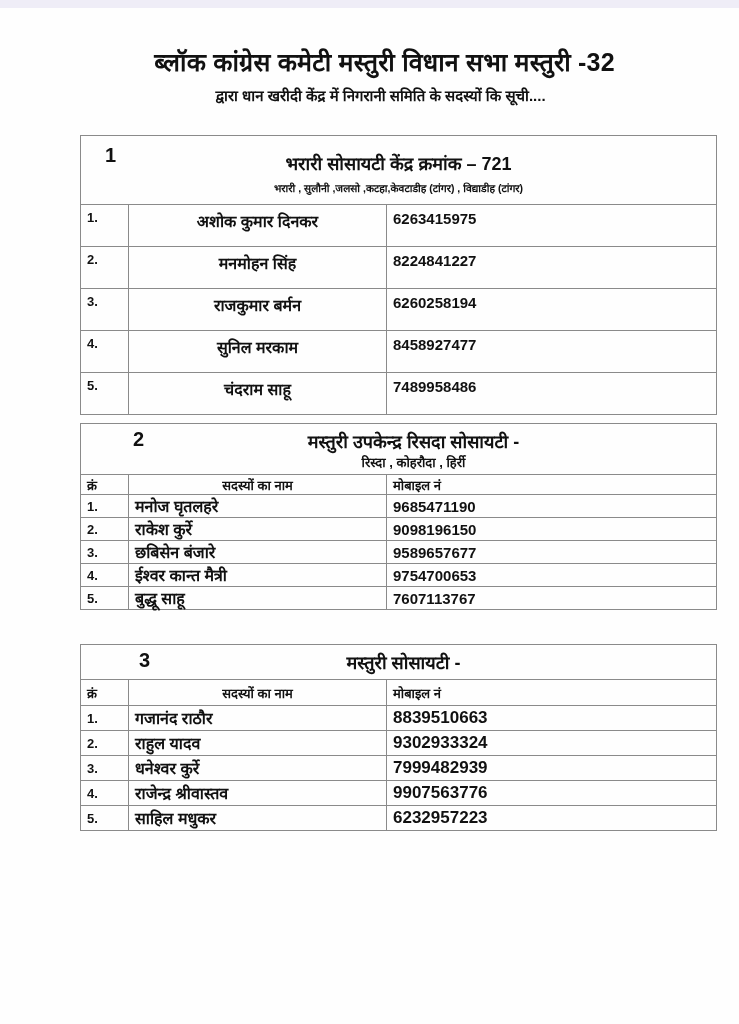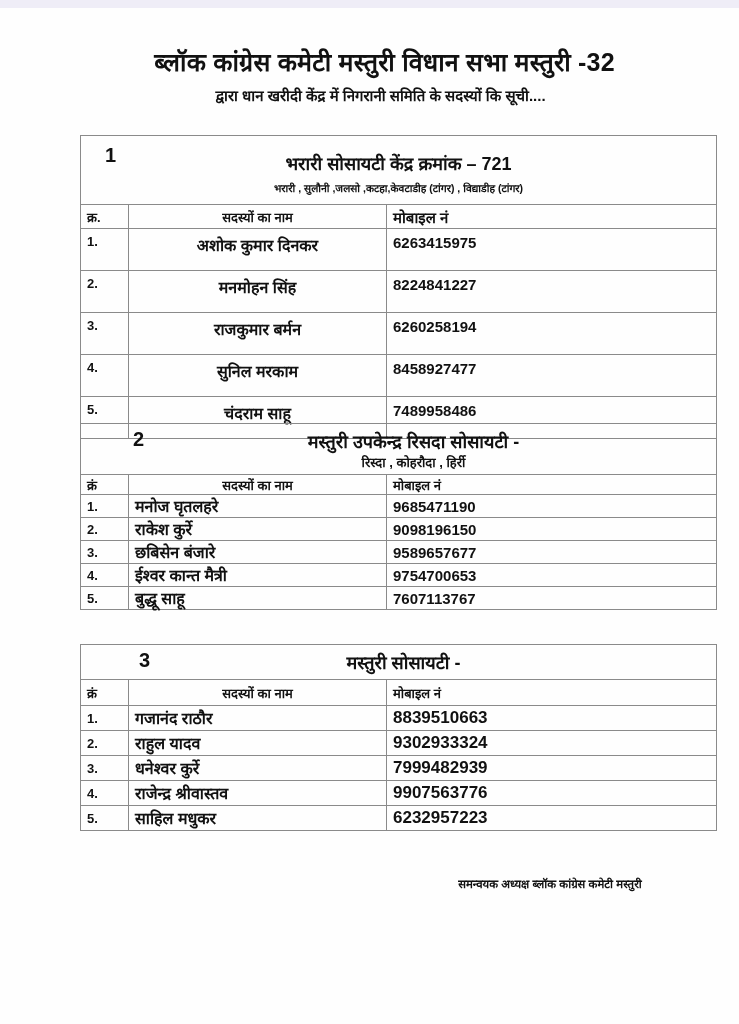--- a/index.html
+++ b/index.html
@@ -85,25 +85,20 @@
       <col class="c-mob">
     </colgroup>
   <tbody>
       <tr class="head">
     <td colspan="3" class="hdr-cell">
       <span class="num">1</span>
       <div class="soc-title">भरारी सोसायटी केंद्र क्रमांक – 721</div>
       <div class="villages">भरारी , सुलौनी ,जलसो ,कटहा,केवटाडीह (टांगर) , विद्याडीह (टांगर)</div>
     </td>
   </tr>
-  <tr class="colhdr">
-    <td>क्र.</td>
-    <td class="hname">सदस्यों का नाम</td>
-    <td class="hmob">मोबाइल नं</td>
-  </tr>
   <tr class="row">
     <td class="sno">1.</td>
     <td class="name">अशोक कुमार दिनकर</td>
     <td class="mob">6263415975</td>
   </tr>
   <tr class="row">
     <td class="sno">2.</td>
     <td class="name">मनमोहन सिंह</td>
     <td class="mob">8224841227</td>
   </tr>
@@ -212,14 +207,13 @@
   </tr>
   <tr class="row">
     <td class="sno">5.</td>
     <td class="name">साहिल मधुकर</td>
     <td class="mob">6232957223</td>
   </tr>
 </tbody>
   </table>
 
 <div class="signature">
-  <div class="d">समन्वयक अध्यक्ष ब्लॉक कांग्रेस कमेटी मस्तुरी</div>
 </div>
 
 </body></html>

